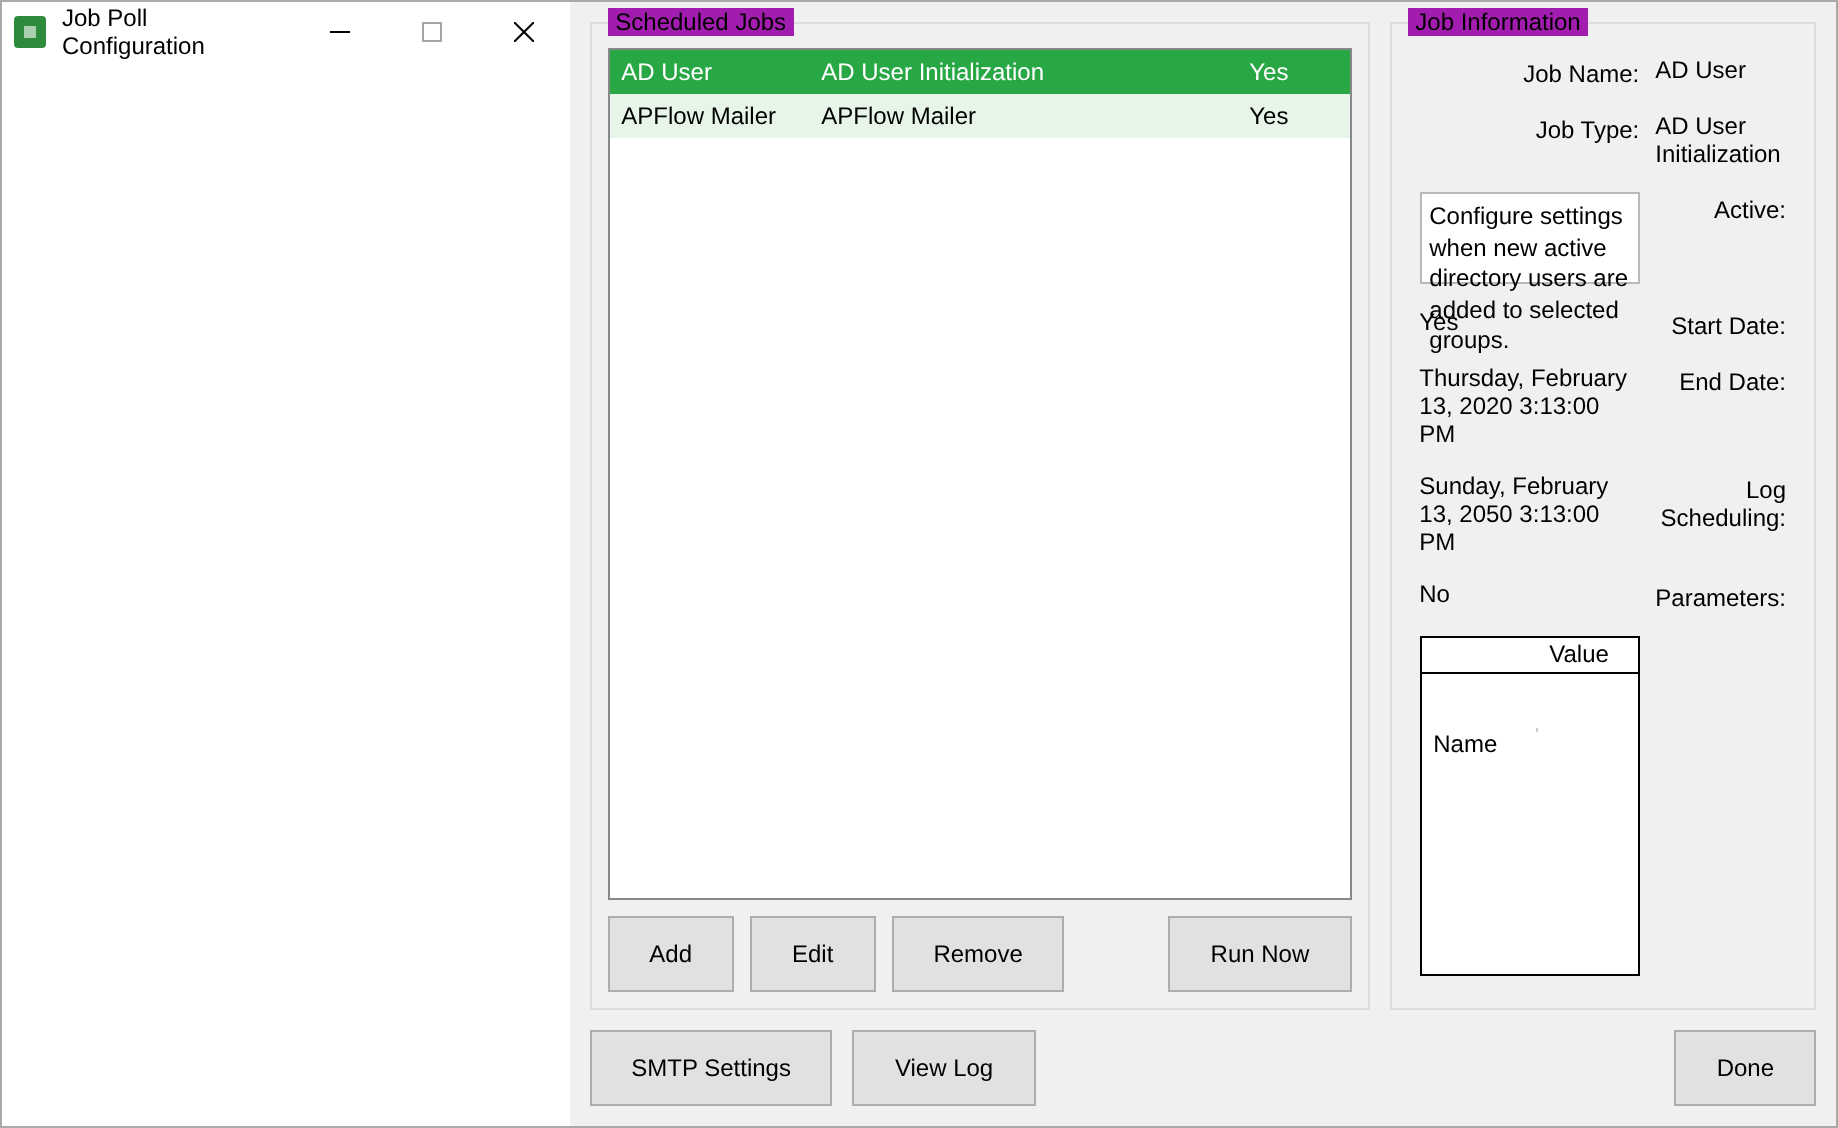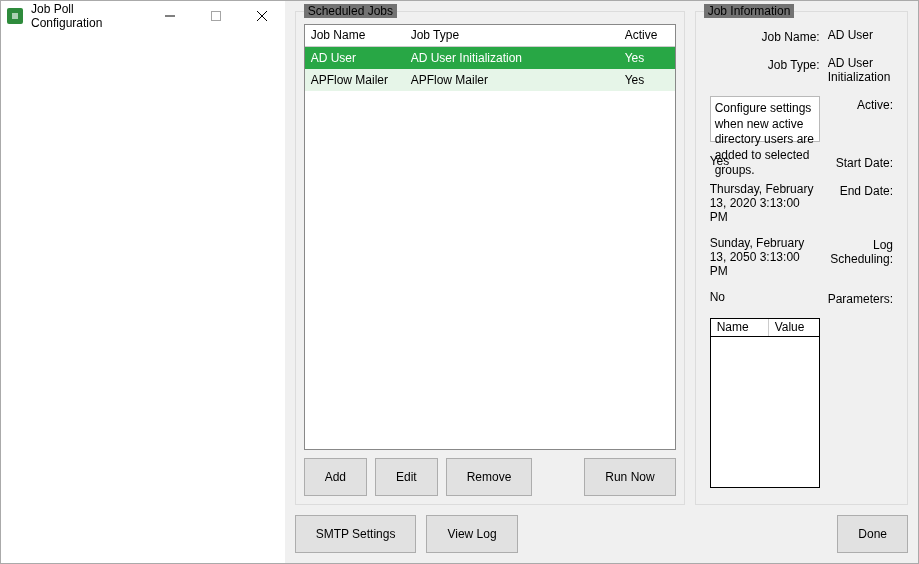--- a/index.html
+++ b/index.html
@@ -9,21 +9,21 @@
     .titlebar .app-icon { width:16px; height:16px; background:#2e8b3c; border-radius:2px; margin-right:8px; display:flex; align-items:center; justify-content:center; }
     .titlebar .app-icon svg { width:10px; height:10px; }
     .titlebar .title { font-size:12px; color:#000; flex:1; }
     .titlebar .win-controls { display:flex; height:100%; }
     .win-btn { width:46px; height:100%; display:flex; align-items:center; justify-content:center; background:transparent; }
     .win-btn.disabled svg { opacity:0.35; }
     .content { flex:1; background:#f0f0f0; padding:10px 10px 10px 10px; display:flex; flex-direction:column; gap:10px; }
     .upper { flex:1; display:flex; gap:10px; }
     .bottom { display:flex; gap:10px; align-items:center; }
     .fieldset { position:relative; padding:12px 8px 8px 8px; border:1px solid #dcdcdc; border-radius:0; display:flex; flex-direction:column; }
-    .fieldset .legend { position:absolute; top:-8px; left:8px; background:#737373; padding:0 4px; font-size:12px; color:#000; }
+    .fieldset .legend { position:absolute; top:-8px; left:8px; background:#a21caf; padding:0 4px; font-size:12px; color:#000; }
     .left-panel { width:390px; display:flex; flex-direction:column; }
     .grid-wrap { flex:1; border:1px solid #888; background:#fff; display:flex; flex-direction:column; overflow:hidden; }
     .grid-wrap .thead { display:flex; height:22px; border-bottom:1px solid #ccc; background:#fff; font-size:12px; }
     .col { padding:3px 6px; border-right:0px solid #eee; }
     .col.name { width:100px; }
     .col.type { flex:1; }
     .col.active { width:56px; text-align:left; }
     .grid-body { flex:1; }
     .row { display:flex; height:22px; font-size:12px; align-items:center; }
     .row.selected { background:#28a745; color:#fff; }
@@ -31,21 +31,21 @@
     .left-buttons { display:flex; gap:8px; margin-top:8px; }
     .btn { height:38px; padding:0 20px; font-size:12px; background:#e1e1e1; border:1px solid #adadad; cursor:default; display:inline-flex; align-items:center; justify-content:center; min-width:62px; }
     .right-panel { flex:1; display:flex; flex-direction:column; }
     .info-grid { display:grid; grid-template-columns:110px 1fr; row-gap:12px; column-gap:8px; font-size:12px; padding:4px 6px 6px 6px; flex:1; align-content:start; }
     .info-label { text-align:right; color:#000; padding-top:2px; }
     .info-value { color:#000; }
     .desc-box { border:1px solid #b9b9b9; background:#fff; padding:4px 4px; font-size:12px; line-height:1.3; height:46px; }
     .param-table { border:1px solid #000; background:#fff; height:170px; }
     .param-head { display:flex; height:18px; border-bottom:1px solid #000; font-size:12px; }
     .param-head .pc { padding:1px 6px; border-right:1px solid #ccc; }
-    .param-head .pc.name { width:58px; }
+    .param-head .pc.name { width:58px;margin-top:45px; }
     .param-head .pc.value { flex:1; border-right:none; }
     .spacer { flex:1; }
     .thead .col { color:#000; }
   </style>
 </head>
 <body>
 
 <div class="window">
   <div class="titlebar">
     <div class="app-icon">
@@ -74,25 +74,20 @@
       </div>
     </div>
   </div>
 
   <div class="content">
     <div class="upper">
 
       <div class="fieldset left-panel">
         <div class="legend">Scheduled Jobs</div>
         <div class="grid-wrap">
-          <div class="thead">
-            <div class="col name">Job Name</div>
-            <div class="col type">Job Type</div>
-            <div class="col active">Active</div>
-          </div>
           <div class="grid-body">
             <div class="row selected">
               <div class="col name">AD User</div>
               <div class="col type">AD User Initialization</div>
               <div class="col active">Yes</div>
             </div>
             <div class="row alt">
               <div class="col name">APFlow Mailer</div>
               <div class="col type">APFlow Mailer</div>
               <div class="col active">Yes</div>

